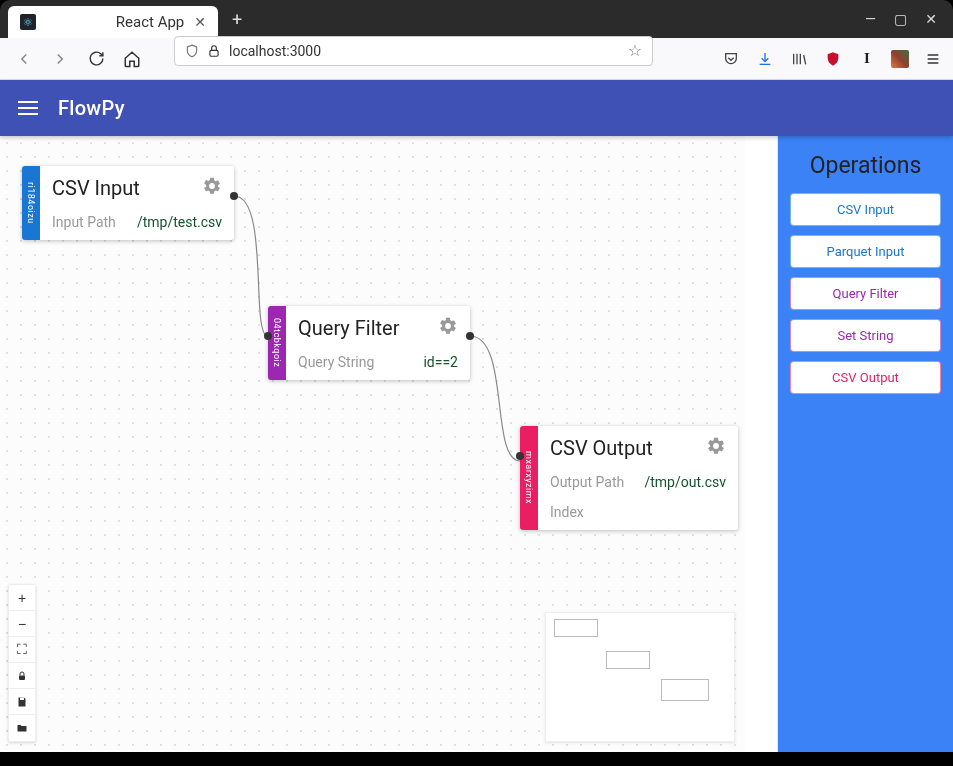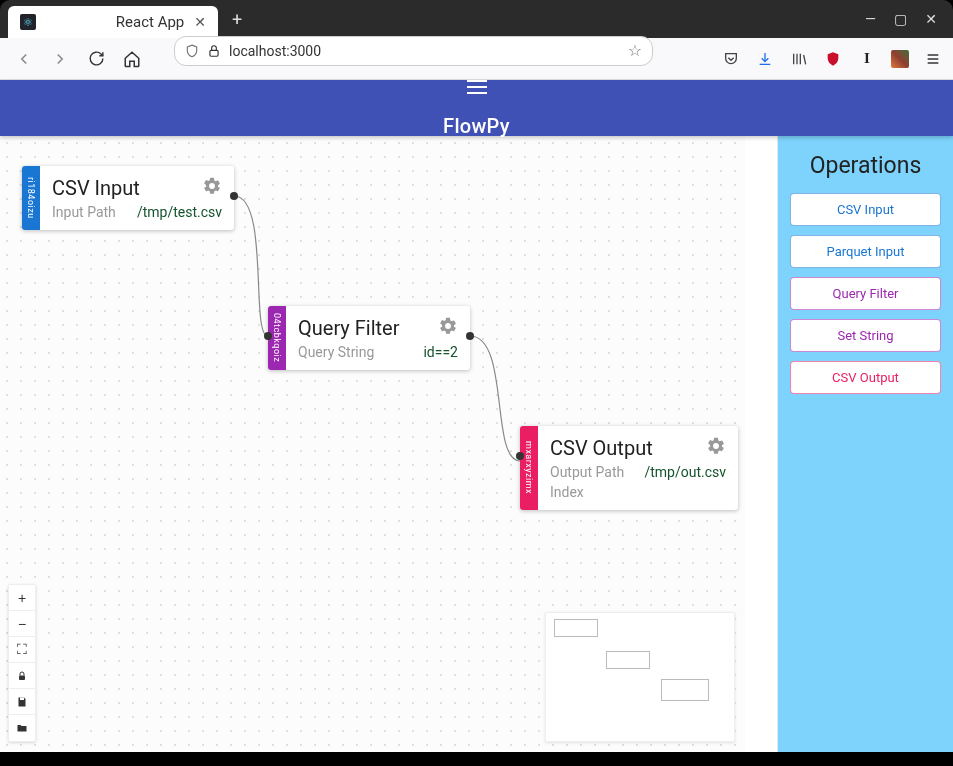--- a/index.html
+++ b/index.html
@@ -13,74 +13,74 @@
   .tab-title { font-size: 15px; color: #333; flex: 1; text-align: right; }
   .tab-close { color: #555; font-size: 14px; }
   .newtab { color: #ddd; margin-left: 14px; font-size: 18px; }
   .win-controls { margin-left: auto; display: flex; gap: 18px; color: #ddd; font-size: 14px; align-items: center; padding-right: 8px; }
   .win-controls span { cursor: default; }
 
   
   .browserbar { height: 42px; background: #f9f9fb; display: flex; align-items: center; padding: 0 10px; gap: 8px; border-bottom: 1px solid #ddd; }
   .navbtn { width: 28px; height: 28px; display: flex; align-items: center; justify-content: center; color: #888; }
   .navbtn.enabled { color: #333; }
-  .urlbar { flex: 1; height: 30px; border: 1px solid #ccc; border-radius: 12px; display: flex; align-items: center; padding: 0 10px; gap: 8px; background: #fff; margin: 0 60px 16px 20px; }
+  .urlbar { flex: 1; height: 30px; border: 1px solid #ccc; border-radius: 4px; display: flex; align-items: center; padding: 0 10px; gap: 8px; background: #fff; margin: 0 60px 16px 20px; }
   .urlbar .addr { flex: 1; font-size: 14px; color: #333; }
   .urlbar .star { color: #777; }
   .right-icons { display: flex; gap: 14px; align-items: center; }
   .ricon { width: 20px; height: 20px; display: flex; align-items: center; justify-content: center; color: #444; font-size: 15px; }
   .ricon.accent { color: #1f6feb; }
   .ricon.red svg { fill: #c8102e; }
   .ricon.noisy { background: linear-gradient(45deg,#e07a3f,#8f3f2f,#3f6f3f); width:18px; height:18px; border-radius:2px; }
 
   
   .app { position: relative; height: calc(766px - 38px - 42px - 14px); background: #fff; }
 
   
-  .appheader { height: 56px; background: #4051b5; color: #fff; display: flex; align-items: center; padding: 0 18px; gap: 20px; box-shadow: 0 2px 4px rgba(0,0,0,0.2); position: relative; z-index: 5; flex-direction: column; }
+  .appheader { height: 56px; background: #4051b5; color: #fff; display: flex; align-items: center; padding: 0 18px; gap: 20px; box-shadow: 0 2px 4px rgba(0,0,0,0.2); position: relative; z-index: 5; }
   .hamburger { display: flex; flex-direction: column; gap: 4px; }
   .hamburger span { width: 20px; height: 2px; background: #fff; }
   .apptitle { font-size: 20px; font-weight: 500; letter-spacing: 0.3px; }
 
   
   .main { display: flex; height: calc(100% - 56px); gap: 32px; }
   .canvas-wrap { flex: 1; position: relative; background: #fcfcfc; background-image: radial-gradient(circle, #e0e0e0 1px, transparent 1px); background-size: 14px 14px; overflow: hidden; }
 
   
   .node { position: absolute; background: #fff; border-radius: 3px; box-shadow: 0 1px 4px rgba(0,0,0,0.25); display: flex; min-width: 180px; }
   .node-tag { width: 18px; display: flex; align-items: center; justify-content: center; border-radius: 3px 0 0 3px; }
   .node-tag span { writing-mode: vertical-rl; font-size: 9px; color: #fff; letter-spacing: 0.5px; }
   .tag-blue { background: #1976d2; }
   .tag-purple { background: #9c27b0; }
   .tag-pink { background: #e91e63; }
   .node-body { padding: 10px 12px 10px 12px; flex: 1; position: relative; }
   .node-title-row { display: flex; align-items: center; justify-content: space-between; gap: 12px; }
   .node-title { font-size: 20px; color: #222; font-weight: 400; }
   .gear { color: #999; }
   .gear svg { width: 20px; height: 20px; fill: #999; }
-  .node-row { display: flex; justify-content: space-between; gap: 12px; font-size: 14px; margin-top: 4px; }
+  .node-row { display: flex; justify-content: space-between; gap: 12px; font-size: 14px; margin-top: 14px; }
   .node-row .label { color: #999; }
   .node-row .val { color: #14532d; }
   .port { position: absolute; width: 8px; height: 8px; background: #333; border-radius: 50%; }
 
   
   svg.edges { position: absolute; top: 0; left: 0; width: 100%; height: 100%; pointer-events: none; }
   svg.edges path { stroke: #888; stroke-width: 1.2; fill: none; }
 
   
   .canvas-ctrls { position: absolute; left: 8px; bottom: 10px; display: flex; flex-direction: column; background: #fff; border: 1px solid #eee; border-radius: 3px; box-shadow: 0 1px 3px rgba(0,0,0,0.15); }
   .canvas-ctrls button { width: 26px; height: 26px; border: none; background: #fff; display: flex; align-items: center; justify-content: center; font-size: 14px; color: #333; border-bottom: 1px solid #eee; }
   .canvas-ctrls button:last-child { border-bottom: none; }
 
   
   .minimap { position: absolute; right: 10px; bottom: 10px; width: 190px; height: 130px; background: #fff; border: 1px solid #eee; box-shadow: 0 1px 3px rgba(0,0,0,0.1); }
   .mm-node { position: absolute; border: 1px solid #bbb; background: #fff; }
 
   
-  .sidebar { width: 176px; background: #7dd3fc; border-left: 1px solid #e5e5e8; padding: 16px 12px; }
+  .sidebar { width: 176px; background: #3b82f6; border-left: 1px solid #e5e5e8; padding: 16px 12px; }
   .side-title { font-size: 23px; color: #222; text-align: center; margin-bottom: 14px; font-weight: 400; }
   .op { display: block; width: 100%; background: #fff; border-radius: 4px; padding: 8px 0; font-size: 13px; text-align: center; margin-bottom: 9px; border: 1px solid; cursor: default; }
   .op.blue { color: #1976d2; border-color: rgba(25,118,210,0.55); }
   .op.purple { color: #9c27b0; border-color: rgba(156,39,176,0.55); }
   .op.pink { color: #e91e63; border-color: rgba(233,30,99,0.55); }
 
   
   .window-bottom { position: absolute; left: 0; right: 0; bottom: 0; height: 14px; background: #000; }
 </style>
 </head>

